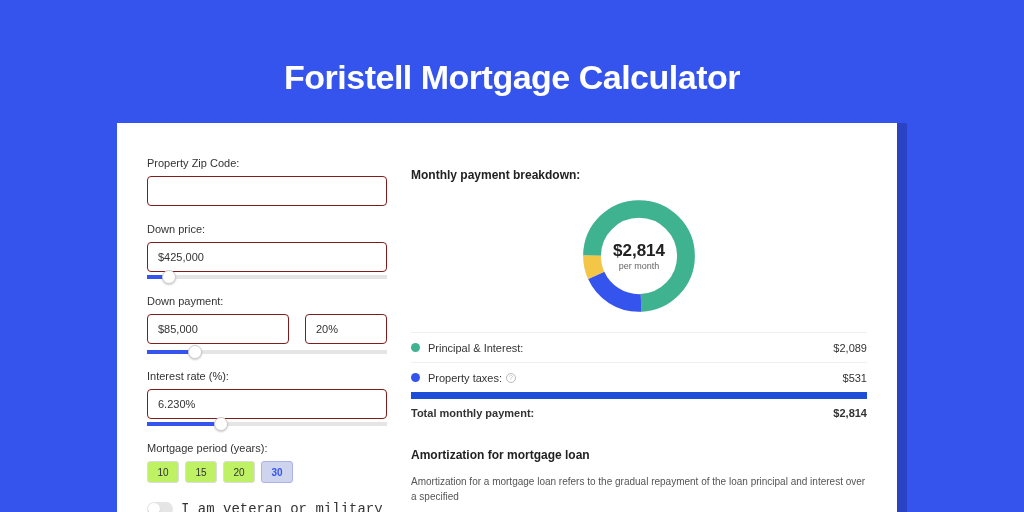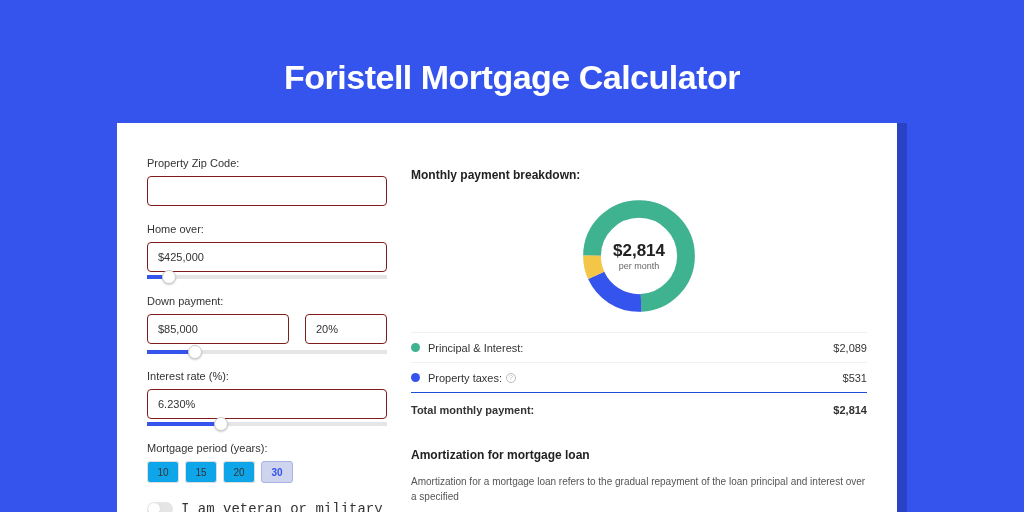--- a/index.html
+++ b/index.html
@@ -102,21 +102,21 @@
     gap: 6px;
     margin-bottom: 18px;
   }
   .seg-btn {
     width: 32px;
     height: 22px;
     border: 1px solid #ddd;
     border-radius: 3px;
     font-size: 10px;
     color: #333;
-    background: #0ea5e9;
+    background: #bef264;
     display: flex;
     align-items: center;
     justify-content: center;
     cursor: pointer;
   }
   .seg-btn.active {
     background: #cfd4ee;
     border-color: #aab3e8;
     color: #3553ed;
     font-weight: 600;
@@ -174,21 +174,21 @@
 
   .legend-row {
     display: flex;
     align-items: center;
     height: 30px;
     border-top: 1px solid #f0f0f0;
     font-size: 11px;
     color: #333;
   }
   .legend-row:first-of-type { border-top: none; }
-  .legend-row.total { border-top: 1px solid #1d4ed8; font-weight: 700; height: 34px; }
+  .legend-row.total { border-top: 7px solid #1d4ed8; font-weight: 700; height: 34px; }
   .legend-dot {
     width: 9px; height: 9px; border-radius: 50%;
     margin-right: 8px;
   }
   .legend-label { flex: 1; display: flex; align-items: center; gap: 4px; }
   .legend-val { font-weight: 400; }
   .legend-row.total .legend-val { font-weight: 700; }
   .info-ic {
     width: 10px; height: 10px; border-radius: 50%;
     border: 1px solid #bbb; color: #bbb;
@@ -215,21 +215,21 @@
   <div class="title">Foristell Mortgage Calculator</div>
   <div class="shadow">
   <div class="card">
 
     <div class="left">
 
       <div class="lbl">Property Zip Code:</div>
       <input class="inp" value="" style="">
       <div style="height:14px"></div>
 
-      <div class="lbl">Home over:</div>
+      <div class="lbl">Down price:</div>
       <input class="inp" value="$425,000" style="">
       <div class="slider-track">
         <div class="slider-fill" style="width:9%"></div>
         <div class="slider-thumb" style="left:9%"></div>
       </div>
 
       <div class="lbl">Down payment:</div>
       <div class="row2">
         <input class="inp" value="$85,000" style="">
         <input class="inp" value="20%" style="">

